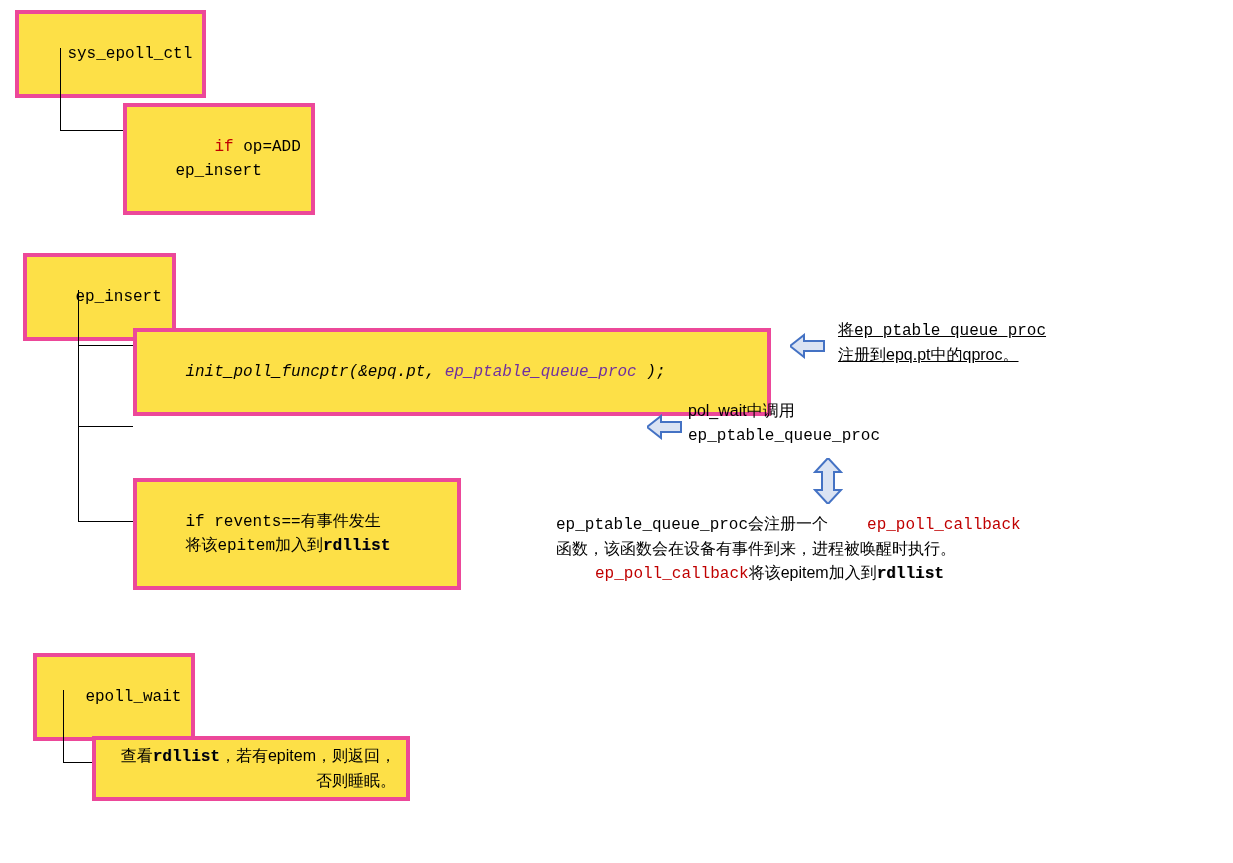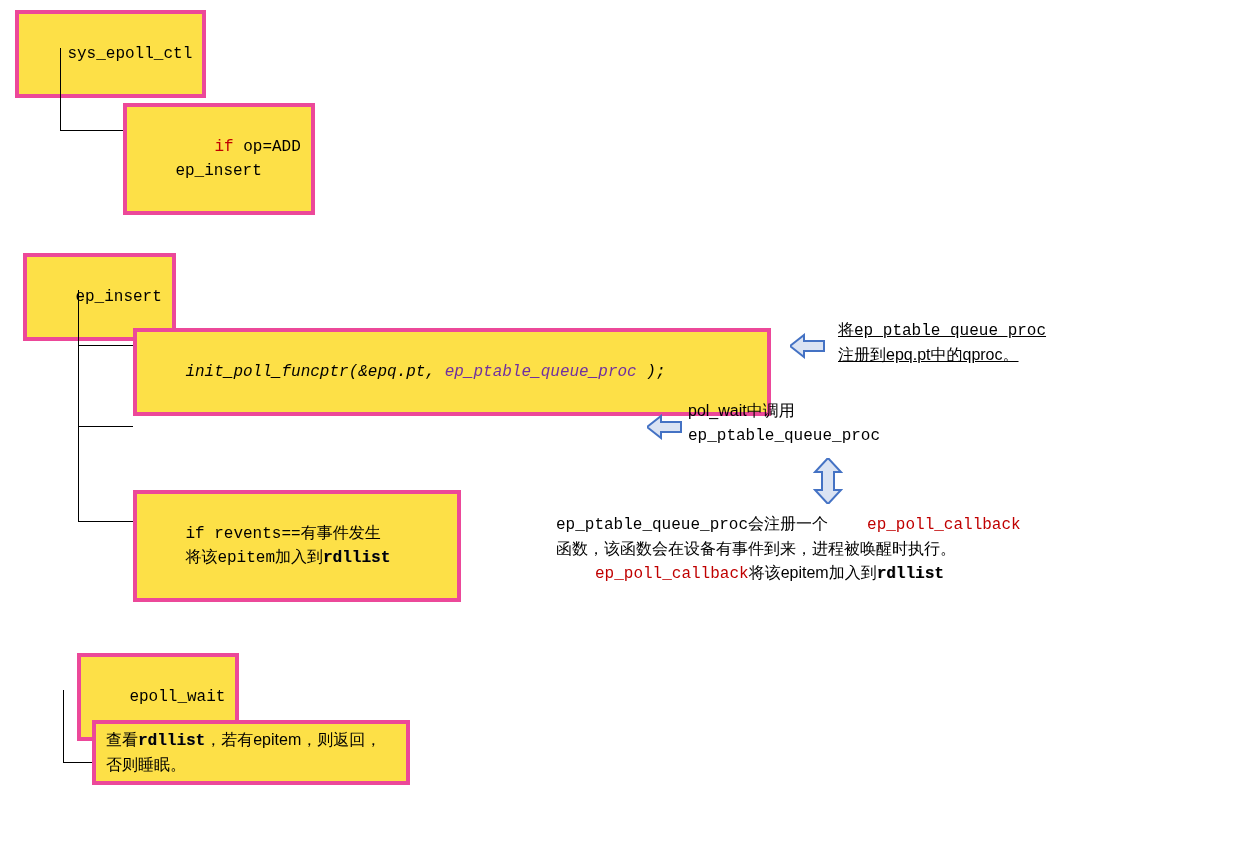--- a/index.html
+++ b/index.html
@@ -78,33 +78,33 @@
 
   <div class="conn" style="left:78px; top:426px; width:55px; height:1px;"></div>
 
   <div class="conn" style="left:78px; top:521px; width:55px; height:1px;"></div>
 
   <div class="box" style="left:133px; top:328px; width:610px;font-style:italic;">
     <span>init_poll_funcptr(&amp;epq.pt, </span><span class="purple">ep_ptable_queue_proc</span><span> );</span>
   </div>
 
 
-  <div class="box" style="left:133px; top:490px; width:300px;font-family:Liberation Mono, monospace;">
+  <div class="box" style="left:133px; top:478px; width:300px;font-family:Liberation Mono, monospace;">
     <span>if revents==有事件发生</span>
 <span>    将该epitem加入到</span><span class="bold">rdllist</span>
   </div>
 
-  <div class="box" style="left:33px; top:653px;margin-left:44px;">
+  <div class="box" style="left:33px; top:653px;">
     <span>epoll_wait</span>
   </div>
 
   <div class="conn" style="left:63px; top:690px; width:1px; height:72px;"></div>
   <div class="conn" style="left:63px; top:762px; width:29px; height:1px;"></div>
 
-  <div class="box anno" style="left:92px; top:720px; width:290px; white-space:normal; font-family:'Microsoft YaHei','SimSun',sans-serif;">
+  <div class="box anno" style="left:92px; top:736px; width:290px; white-space:normal; font-family:'Microsoft YaHei','SimSun',sans-serif;text-align:right;">
     <span>查看</span><span class="bold mono">rdllist</span><span>，若有epitem，则返回，否则睡眠。</span>
   </div>
 
   <div class="arrow-left" style="left:790px; top:333px;">
     <svg width="36" height="26" viewBox="0 0 36 26">
       <path d="M0 13 L14 2 L14 8 L34 8 L34 18 L14 18 L14 24 Z" fill="#dae3f3" stroke="#4472c4" stroke-width="2"></path>
     </svg>
   </div>
   <div class="anno" style="left:838px; top:318px; width:360px;text-decoration:underline;">
     <span>将</span><span class="mono">ep_ptable_queue_proc</span><br>

